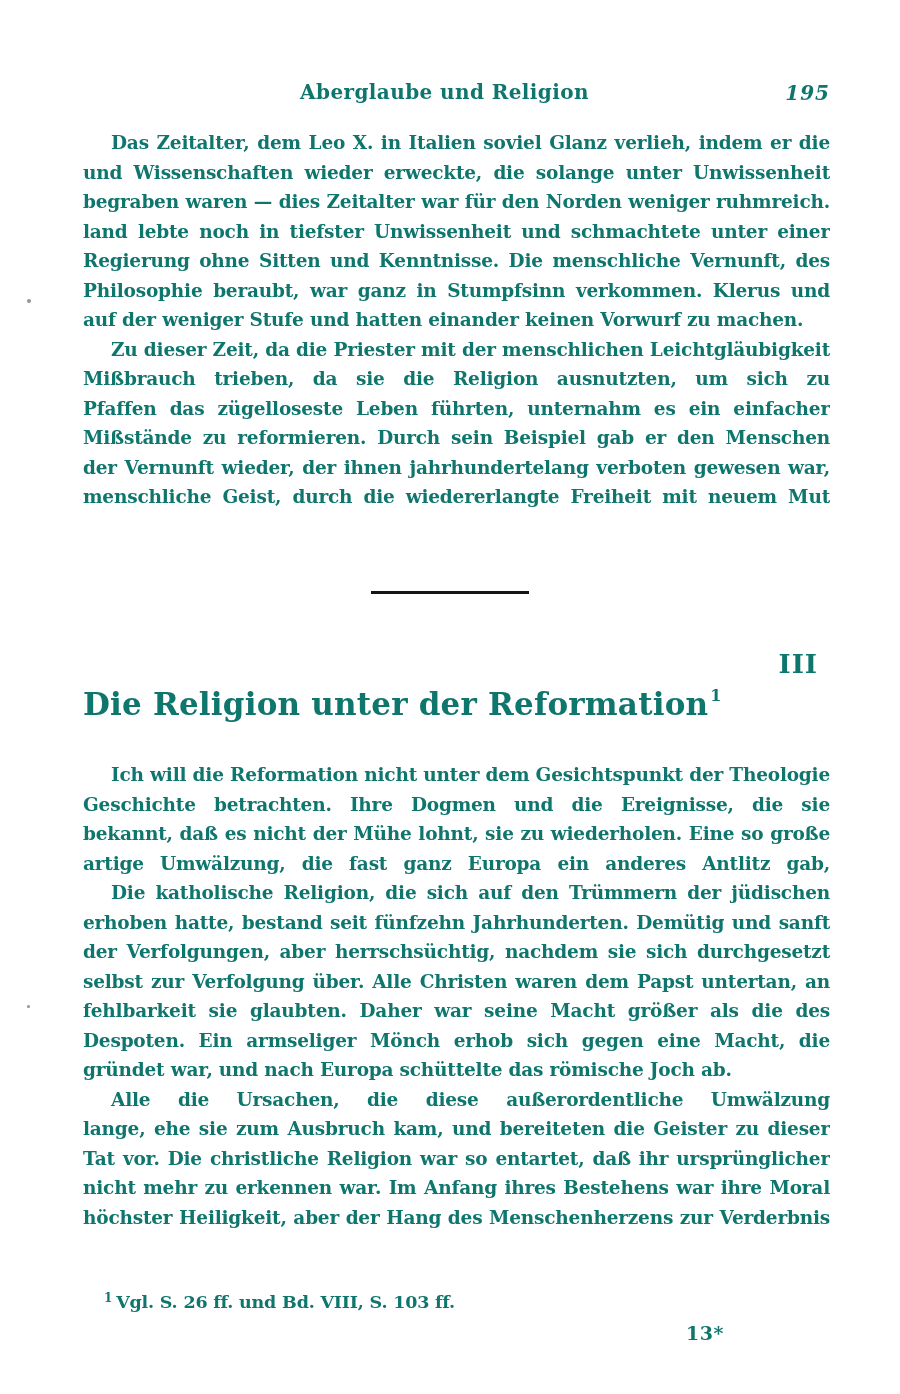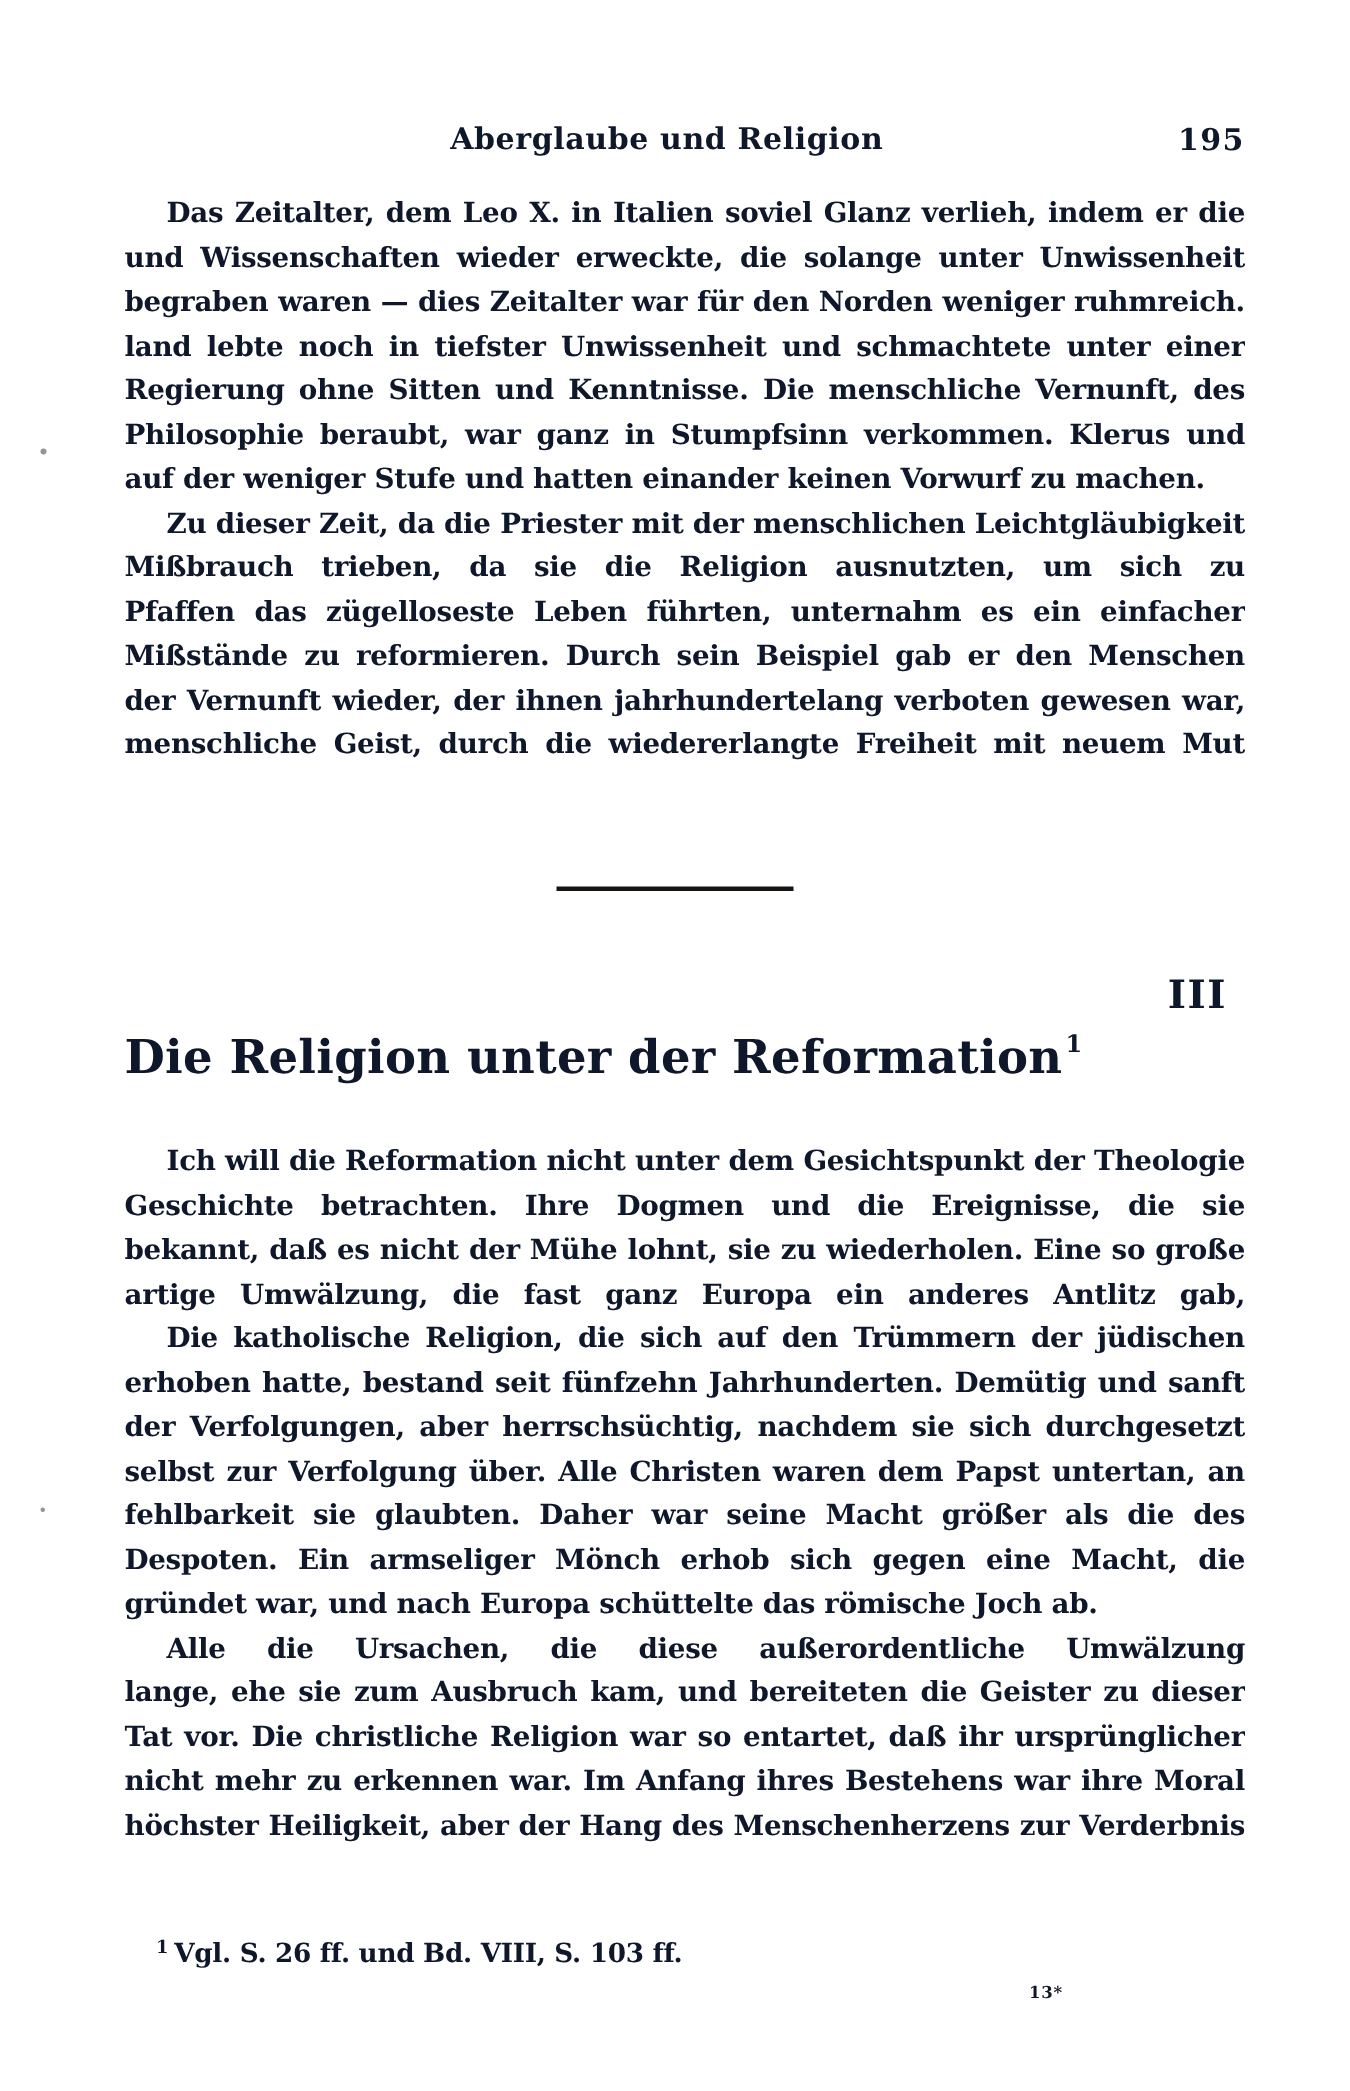--- a/index.html
+++ b/index.html
@@ -2,21 +2,21 @@
 <html><head>
 <meta charset="utf-8">
 <style>
   html, body { margin: 0; padding: 0; background: #ffffff; }
   .page {
     position: relative;
     width: 900px;
     height: 1394px;
     background: #ffffff;
     font-family: "DejaVu Serif", serif;
-    color: #0f172a;
+    color: #0f766e;
     font-weight: 700;
     overflow: hidden;
   }
 
   
   .running-head {
     position: absolute;
     left: 83px; top: 80px;
     width: 747px; height: 26px;
     font-size: 20px;
@@ -25,20 +25,21 @@
   .rh-title {
     position: absolute;
     left: -12px; right: 12px;
     text-align: center;
     letter-spacing: 0.4px;
   }
   .rh-page {
     position: absolute;
     right: 0; top: 1px;
     letter-spacing: 1px;
+    font-style: italic;
   }
 
   
   .text-block {
     position: absolute;
     left: 83px;
     width: 747px;
     font-size: 18.5px;
     letter-spacing: -0.2px;
   }
@@ -92,21 +93,21 @@
   .footnote sup {
     font-size: 12px;
     vertical-align: 6px;
     margin-right: 4px;
   }
 
   
   .signature {
     position: absolute;
     left: 686px; top: 1322px;
-    font-size: 11px;
+    font-size: 19px;
     letter-spacing: 0.5px;
   }
 
   
   .speck {
     position: absolute;
     width: 4px; height: 4px;
     border-radius: 50%;
     background: #6b6560;
     opacity: 0.7;

